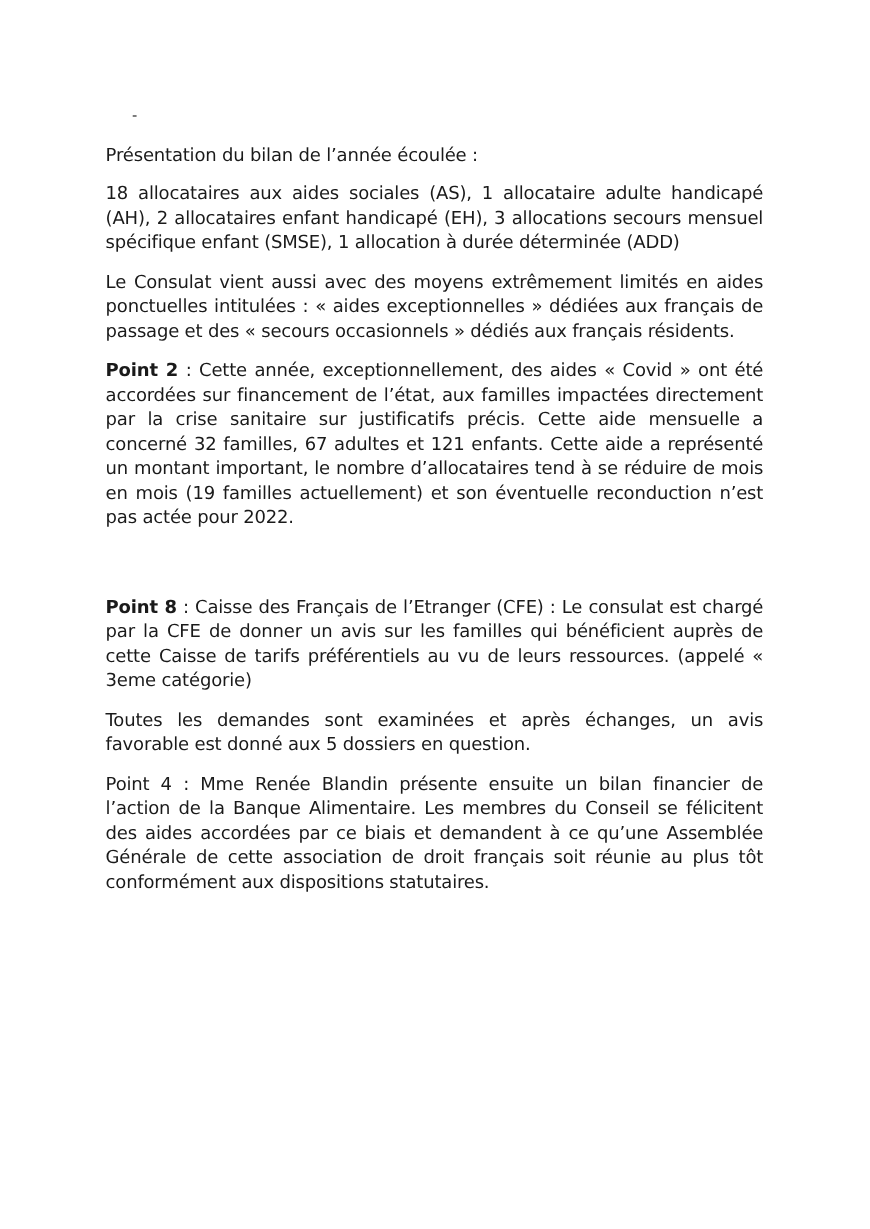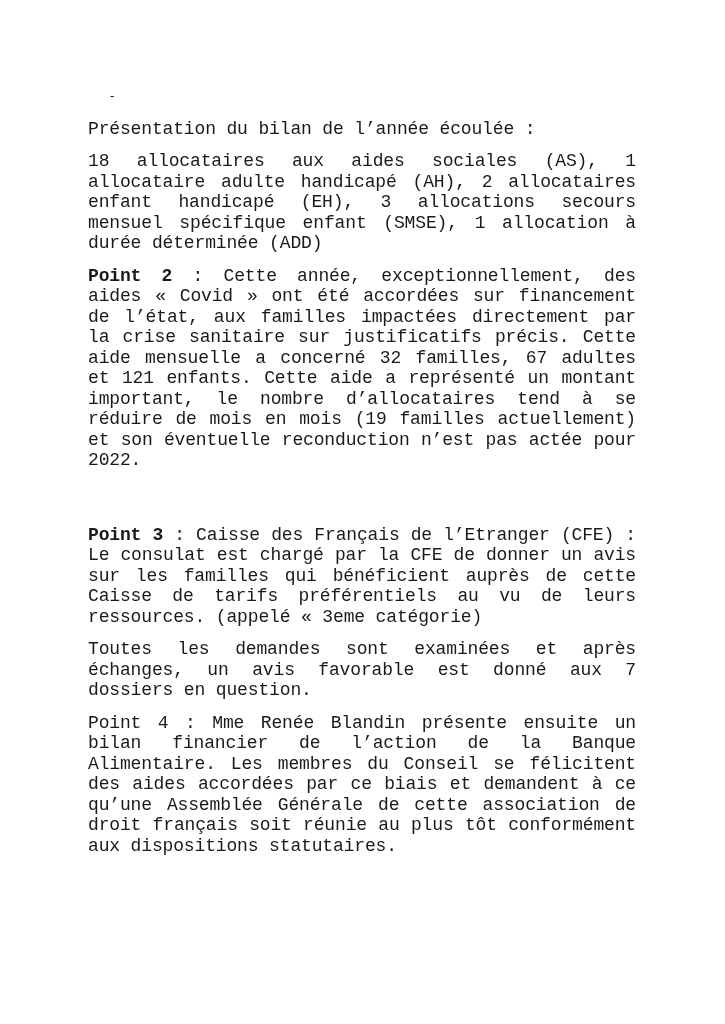--- a/index.html
+++ b/index.html
@@ -3,22 +3,22 @@
   <meta charset="utf-8">
   <style>
     html, body { margin: 0; padding: 0; background: #ffffff; }
     body { width: 725px; height: 1024px; overflow: hidden; position: relative; }
     .page {
       position: absolute; left: 0; top: 0; width: 725px; height: 1024px; background: #ffffff;
       font-family: "DejaVu Sans", sans-serif; color: #1a1a1a;
     }
     .content { position: absolute; left: 88px; top: 86px; width: 548px; }
     p {
-      margin: 0 0 12px 0; font-size: 18px; line-height: 20.5px;
-      text-align: justify; letter-spacing: -0.15px; font-family: Liberation Mono, monospace;
+      margin: 0 0 12px 0; font-size: 15px; line-height: 20.5px;
+      text-align: justify; letter-spacing: -0.15px;
     }
     .bullet { display: flex; margin: 0 0 12px 0; font-size: 12.2px; line-height: 20.5px; letter-spacing: -0.15px; }
     .bullet .dash { width: 36px; padding-left: 22px; box-sizing: border-box; flex: 0 0 auto; }
     b { font-weight: bold; }
     .gap1 { height: 20px; }
     .gap2 { height: 22px; }
   </style>
 </head>
 <body>
 
@@ -26,30 +26,31 @@
   <div class="content">
 
     <div class="bullet">
       <span class="dash">-</span>
     </div>
 
     <p>Présentation du bilan de l’année écoulée :</p>
 
     <p>18 allocataires aux aides sociales (AS), 1 allocataire adulte handicapé (AH), 2 allocataires enfant handicapé (EH), 3 allocations secours mensuel spécifique enfant (SMSE), 1 allocation à durée déterminée (ADD)</p>
 
+    <p>Le Consulat vient aussi avec des moyens extrêmement limités en aides ponctuelles intitulées : « aides exceptionnelles » dédiées aux français de passage et des « secours occasionnels » dédiés aux français résidents.</p>
 
     <p><b>Point  2</b><span> : Cette année, exceptionnellement, des aides « Covid » ont été accordées sur financement de l’état, aux familles impactées directement par la crise sanitaire sur justificatifs précis. Cette aide mensuelle a concerné 32 familles, 67 adultes et 121 enfants. Cette aide a représenté un montant important, le nombre d’allocataires tend à se réduire de mois en mois (19 familles actuellement) et son éventuelle reconduction n’est pas actée pour 2022.</span></p>
 
 
 
     <div class="gap1"></div>
 
 
     <div class="gap2"></div>
 
-    <p><b>Point  3</b><span> : Caisse des Français de l’Etranger (CFE) : Le consulat est chargé par la CFE de donner un avis sur les familles qui bénéficient auprès de cette Caisse de tarifs préférentiels au vu de leurs ressources. (appelé « 3eme catégorie)</span></p>
+    <p><b>Point  8</b><span> : Caisse des Français de l’Etranger (CFE) : Le consulat est chargé par la CFE de donner un avis sur les familles qui bénéficient auprès de cette Caisse de tarifs préférentiels au vu de leurs ressources. (appelé « 3eme catégorie)</span></p>
 
-    <p>Toutes les demandes sont examinées et après échanges, un avis favorable est donné aux 7 dossiers en question.</p>
+    <p>Toutes les demandes sont examinées et après échanges, un avis favorable est donné aux 5 dossiers en question.</p>
 
     <p>Point 4 : Mme Renée Blandin présente ensuite un bilan financier de l’action de la Banque Alimentaire. Les membres du Conseil se félicitent des aides accordées par ce biais et demandent à ce qu’une Assemblée Générale de cette association de droit français soit réunie au plus tôt conformément aux dispositions statutaires.</p>
 
   </div>
 </div>
 
 </body></html>

